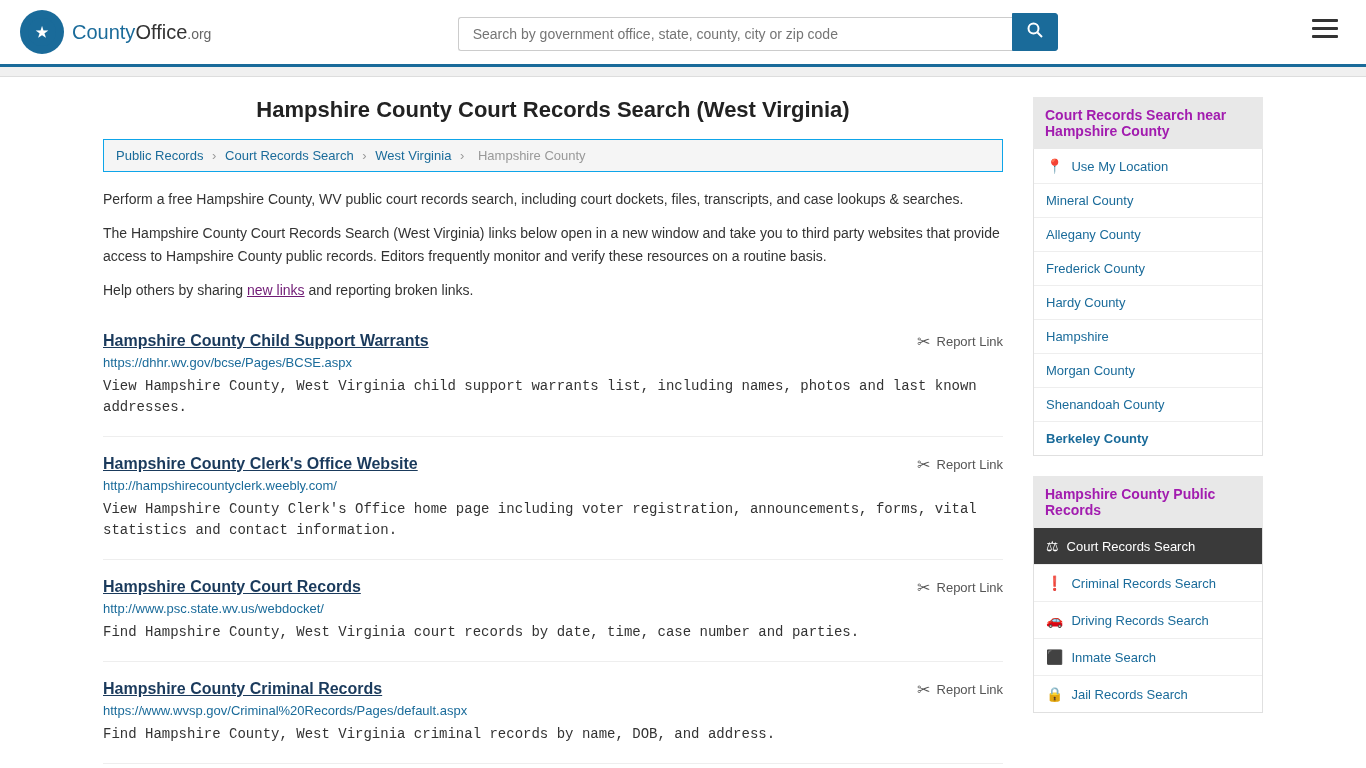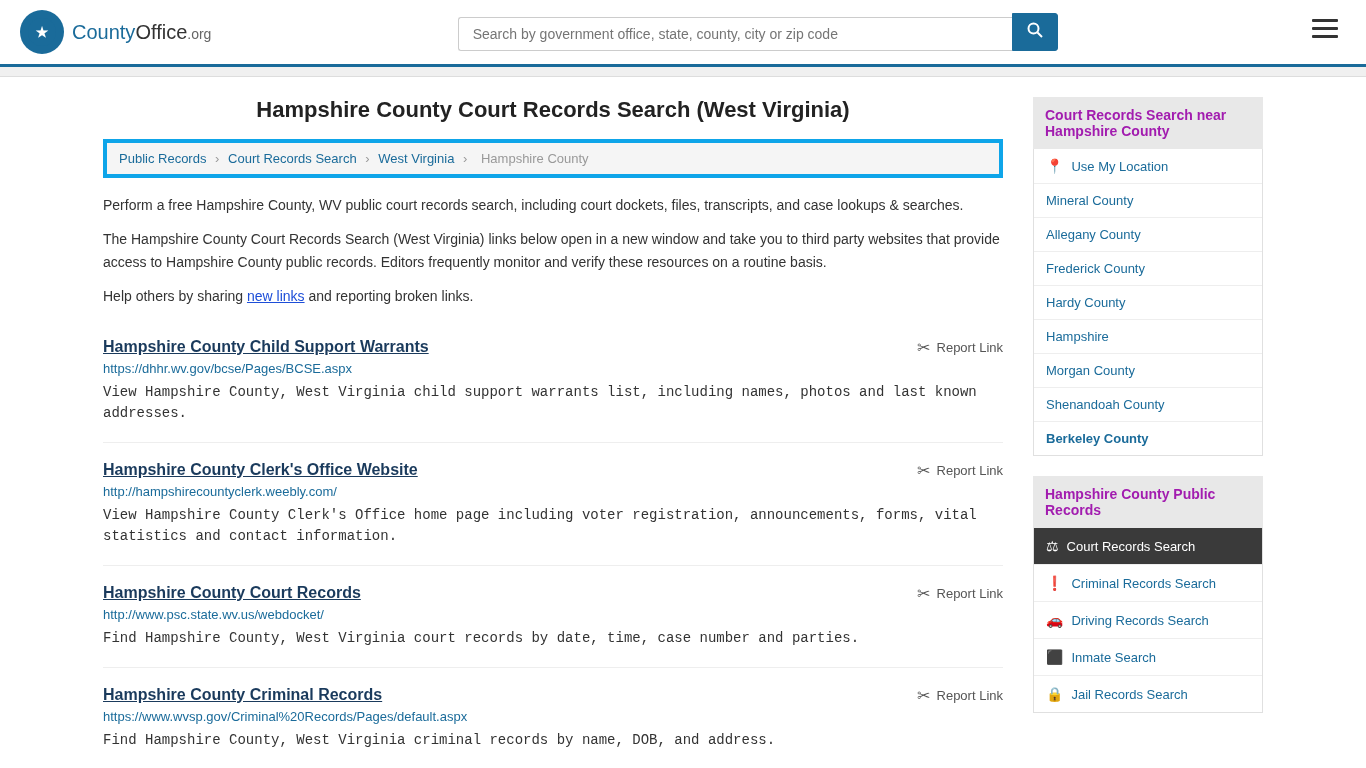--- a/index.html
+++ b/index.html
@@ -87,21 +87,21 @@
       font-size: 22px;
       font-weight: bold;
       color: #222;
       margin-bottom: 16px;
       text-align: center;
     }
 
     
     .breadcrumb {
       background: #f5f5f5;
-      border: 4px solid #0ea5e9;
+      border: 1px solid #0ea5e9;
       padding: 8px 12px;
       font-size: 13px;
       margin-bottom: 16px;
       color: #555;
     }
     .breadcrumb a {
       color: #1a6b9a;
       text-decoration: none;
     }
     .breadcrumb span {
@@ -110,21 +110,21 @@
     }
 
     
     .description {
       font-size: 14px;
       color: #333;
       margin-bottom: 12px;
       line-height: 1.6;
     }
     .description a {
-      color: #1d4ed8;
+      color: #701a75;
     }
 
     
     .result-item {
       border-bottom: 1px solid #eee;
       padding: 18px 0;
     }
     .result-header {
       display: flex;
       align-items: flex-start;

